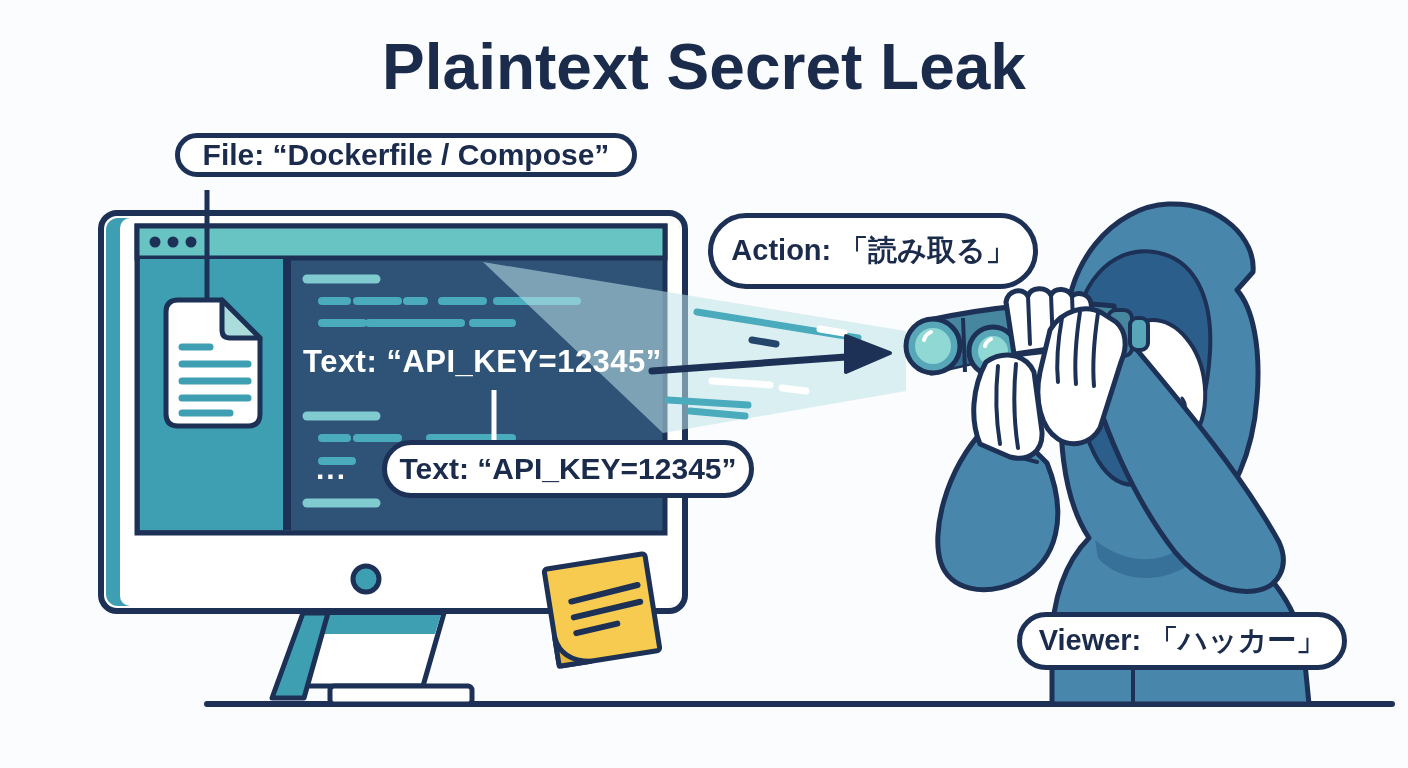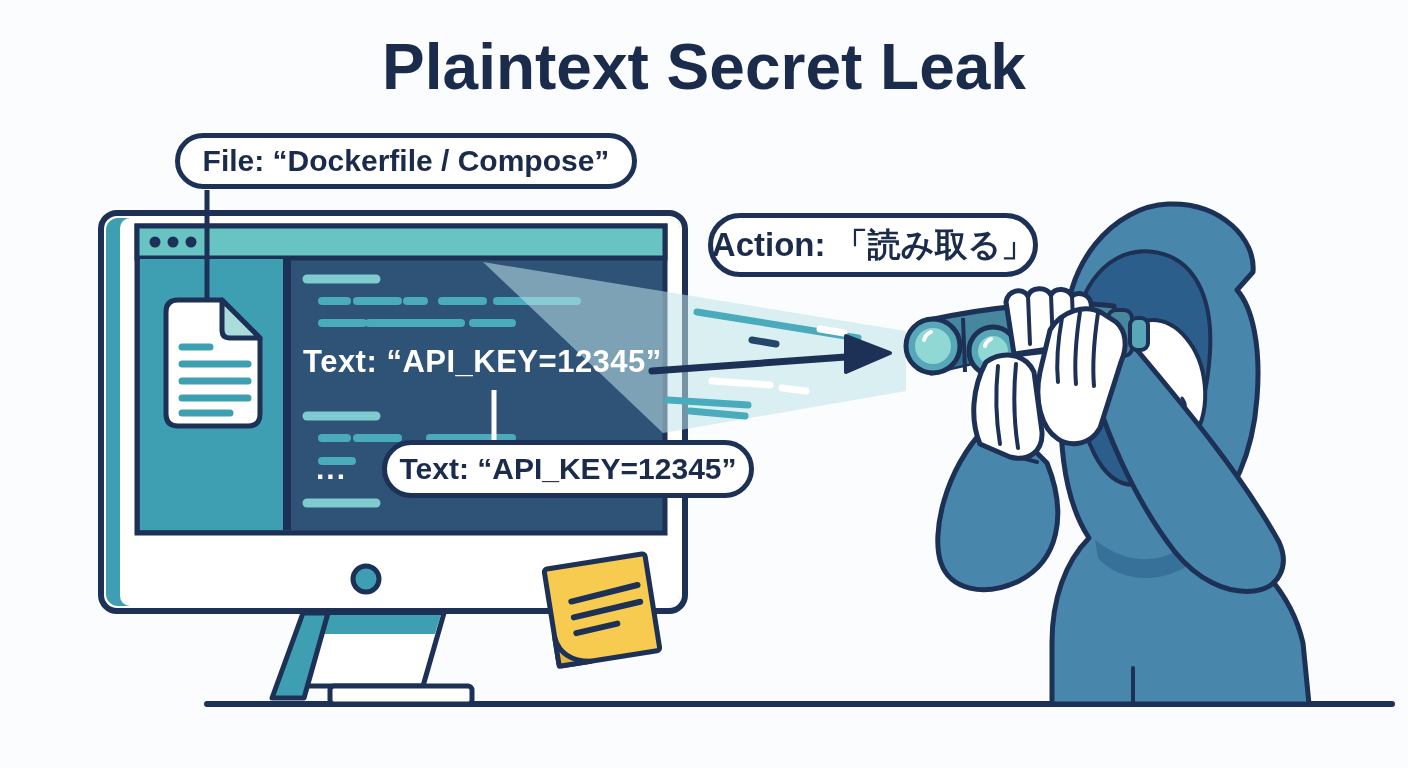--- a/index.html
+++ b/index.html
@@ -11,22 +11,22 @@
   }
   html,body{margin:0;padding:0;}
   body{font-family:"Liberation Sans","DejaVu Sans",sans-serif;background:var(--c-bg);}
   .canvas{position:relative;width:1408px;height:768px;overflow:hidden;background:var(--c-bg);}
   svg.scene{position:absolute;left:0;top:0;z-index:1;}
   .title{position:absolute;left:0;right:0;top:30px;text-align:center;font-size:64px;font-weight:800;
          color:var(--c-navyText);z-index:2;letter-spacing:0;}
   .pill{position:absolute;box-sizing:border-box;background:#fff;border:5px solid var(--c-navy);
         border-radius:999px;display:flex;align-items:center;justify-content:center;font-weight:700;
         color:var(--c-navyText);z-index:3;white-space:nowrap;}
-  .pill-file{left:175px;top:133px;width:462px;height:56px;font-size:30px;}
-  .pill-action{left:708px;top:213px;width:330px;height:64px;font-size:33px;}
+  .pill-file{left:175px;top:133px;width:462px;height:44px;font-size:30px;}
+  .pill-action{left:708px;top:213px;width:330px;height:76px;font-size:29px;}
   .pill-text{left:382px;top:440px;width:372px;height:58px;font-size:30px;}
   .pill-viewer{left:1017px;top:612px;width:330px;height:58px;font-size:29px;}
   .screen-text{position:absolute;left:303px;top:344px;font-size:31px;font-weight:700;color:#fff;
                z-index:2;letter-spacing:.5px;white-space:nowrap;}
   .ellipsis{position:absolute;left:316px;top:452px;font-size:30px;font-weight:700;color:#fff;
             z-index:2;letter-spacing:2px;}
 </style>
 </head>
 <body>
 
@@ -188,16 +188,17 @@
         </g>
       </g>
     </g>
   </svg>
 
   <div class="title">Plaintext Secret Leak</div>
 
   <div class="pill pill-file">File: “Dockerfile / Compose”</div>
   <div class="pill pill-action">Action: 「読み取る」</div>
   <div class="pill pill-text">Text: “API_KEY=12345”</div>
+  <div class="pill pill-viewer">Viewer: 「ハッカー」</div>
 
   <div class="screen-text">Text: “API_KEY=12345”</div>
   <div class="ellipsis">...</div>
 </div>
 
 </body></html>

